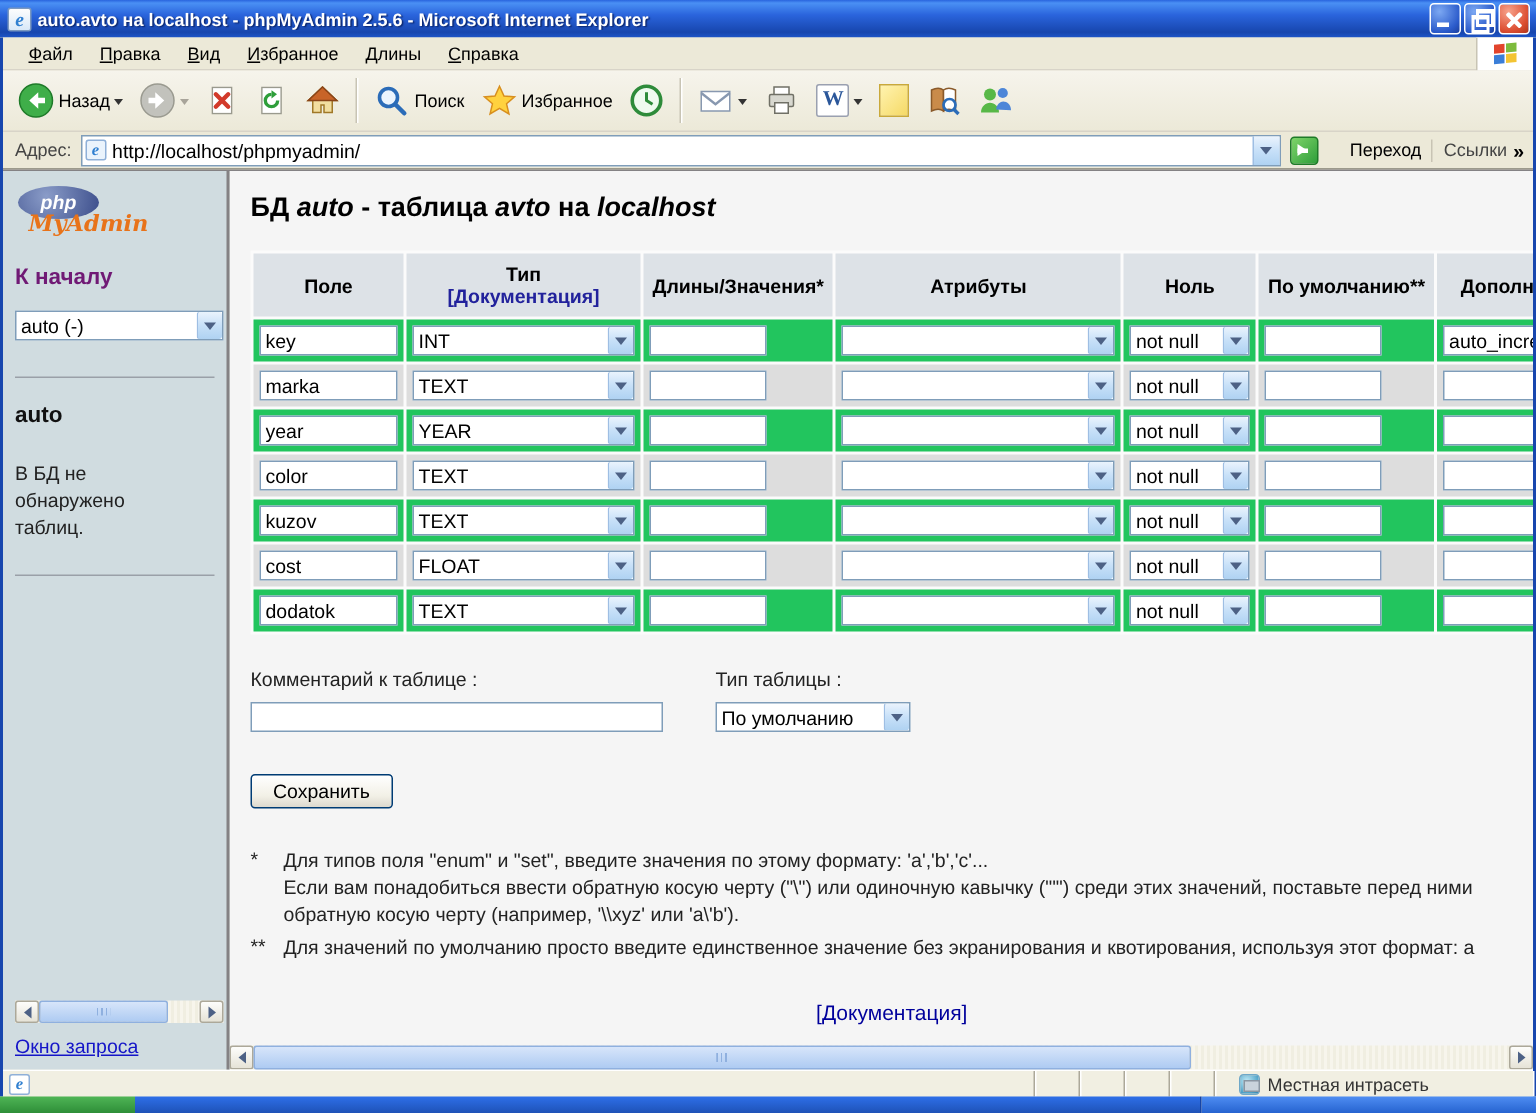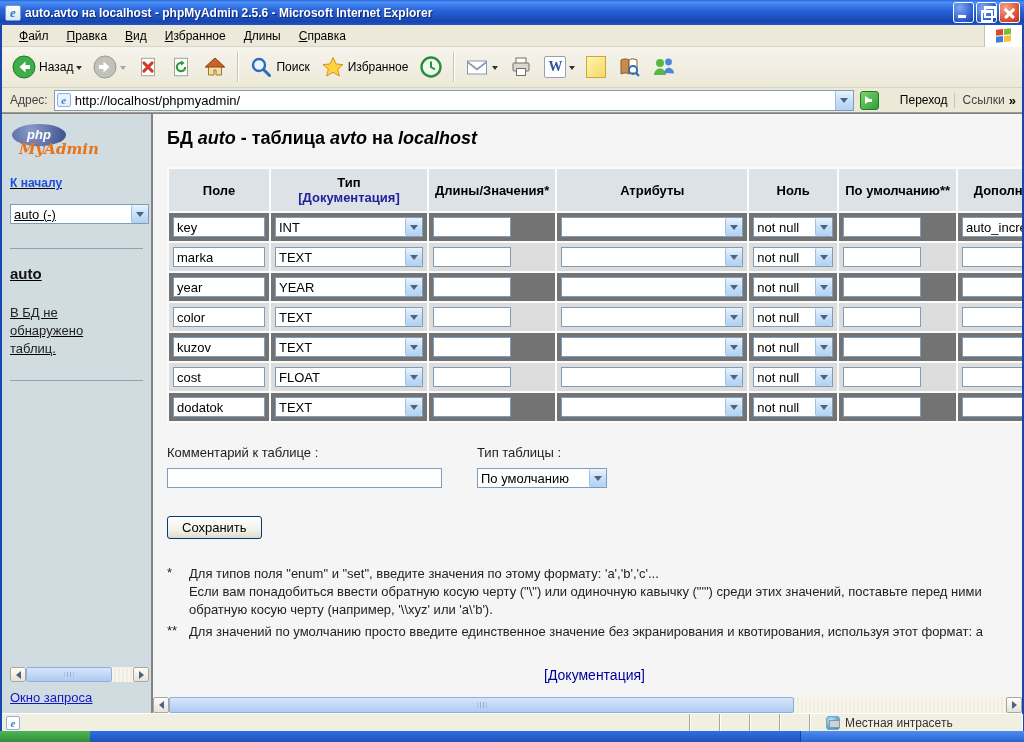--- a/index.html
+++ b/index.html
@@ -55,45 +55,45 @@
   .addr-drop::after { content:""; border:4px solid transparent; border-top:5px solid #4D6185; margin-top:5px; }
   .go { display:flex; align-items:center; gap:21px; font-size:12px; }
   .go-ico { width:19px; height:19px; border-radius:3px; background:linear-gradient(135deg,#7FD46A,#2E9E3A); border:1px solid #1E7A28; color:#fff; position:relative; }
   .go-ico::after { content:""; position:absolute; left:4px; top:7px; width:7px; height:3px; background:#fff; }
   .go-ico::before { content:""; position:absolute; right:3px; top:4px; border:4.5px solid transparent; border-left:6px solid #fff; }
   .links { display:flex; align-items:center; gap:4px; font-size:12px; color:#444; padding:0 2px 0 8px; border-left:1px solid #C8C4B4; }
   .links b { color:#000; font-size:13px; }
 
   
   .content { flex:1; display:flex; min-height:0; border-top:1px solid #848284; }
-  .sidebar { width:151px; background:#D0DCE0; border-right:2px solid #848284; display:flex; flex-direction:column; padding:10px 6px 8px 8px; position:relative;text-decoration:underline; }
+  .sidebar { width:151px; background:#D0DCE0; border-right:2px solid #848284; display:flex; flex-direction:column; padding:10px 6px 8px 8px; position:relative; }
   .pma-logo { position:relative; height:42px; margin-bottom:6px; }
   .pma-oval { position:absolute; left:2px; top:0; width:54px; height:22px; border-radius:50%;
     background:radial-gradient(circle at 35% 30%,#8A9CC8,#3A4C8A); color:#fff; font:bold italic 13px/21px "Liberation Sans",sans-serif; text-align:center; }
   .pma-script { position:absolute; left:9px; top:16px; color:#E8731A; font:bold italic 15px "DejaVu Serif",serif; }
-  .sb-home { font-size:12px; font-weight:bold; color:#1d4ed8; margin:4px 0 14px 0; }
+  .sb-home { font-size:15px; font-weight:bold; color:#701a75; margin:4px 0 14px 0; }
   .sb-select { width:139px; margin-bottom:18px; }
   .sb-hr { border:0; border-top:1px solid #9AA0A8; margin:6px 2px 6px 0; }
   .sb-db { font-size:15px; font-weight:bold; color:#111; margin:10px 0 22px 0; }
   .sb-notables { font-size:13px; color:#222; width:112px; line-height:18px; margin-bottom:16px; }
   .sb-bottom { margin-top:auto; }
   .sb-query { display:block; text-align:left; color:#1515C8; text-decoration:underline; font-size:13px; margin-top:8px; }
 
   .main { flex:1; background:#F5F5F5; display:flex; flex-direction:column; min-width:0; }
   .main-scroll { flex:1; overflow:hidden; padding:14px 0 0 14px; position:relative; }
 
   h1.pgtitle { font-size:18px; font-weight:bold; color:#000; margin-bottom:18px; }
   h1.pgtitle .it { font-style:italic; }
 
   
   table.struct { border-collapse:separate; border-spacing:2px; background:#FBFBFB; }
   table.struct th { background:#DDE2E7; font-size:13px; font-weight:bold; text-align:center; padding:4px 6px; white-space:nowrap; height:42px; }
   table.struct th a { color:#22229C; text-decoration:none; font-weight:bold; }
   table.struct td { padding:3px 4px; height:28px; vertical-align:middle; }
-  table.struct tr.r-odd td { background:#737373; }
+  table.struct tr.r-odd td { background:#22c55e; }
   table.struct tr.r-even td { background:#DDDDDD; }
   .cw-field{width:100px;} .cw-type{width:130px;} .cw-len{width:148px;} .cw-attr{width:190px;}
   .cw-null{width:78px;} .cw-def{width:108px;} .cw-extra{width:130px;}
 
   .xpi { border:1px solid #7F9DB9; height:20px; font:13px "Liberation Sans",sans-serif; padding:1px 3px; background:#fff; outline:none; }
   .w92{width:92px;} .w78{width:78px;} .w275{width:275px;}
   .xps { display:inline-flex; align-items:center; background:#fff; border:1px solid #7F9DB9; height:20px; vertical-align:middle; }
   .xps .txt { flex:1; padding:0 3px; font-size:13px; white-space:nowrap; overflow:hidden; color:#000; }
   .xps .btn { width:17px; align-self:stretch; background:linear-gradient(180deg,#EAF3FD,#C7E0F8 50%,#AFD2F2); border-left:1px solid #9EBEE3; border-radius:2px; display:flex; align-items:center; justify-content:center; flex:none; }
   .xps .btn::after { content:""; border:4px solid transparent; border-top:5px solid #4D6185; margin-top:5px; }

